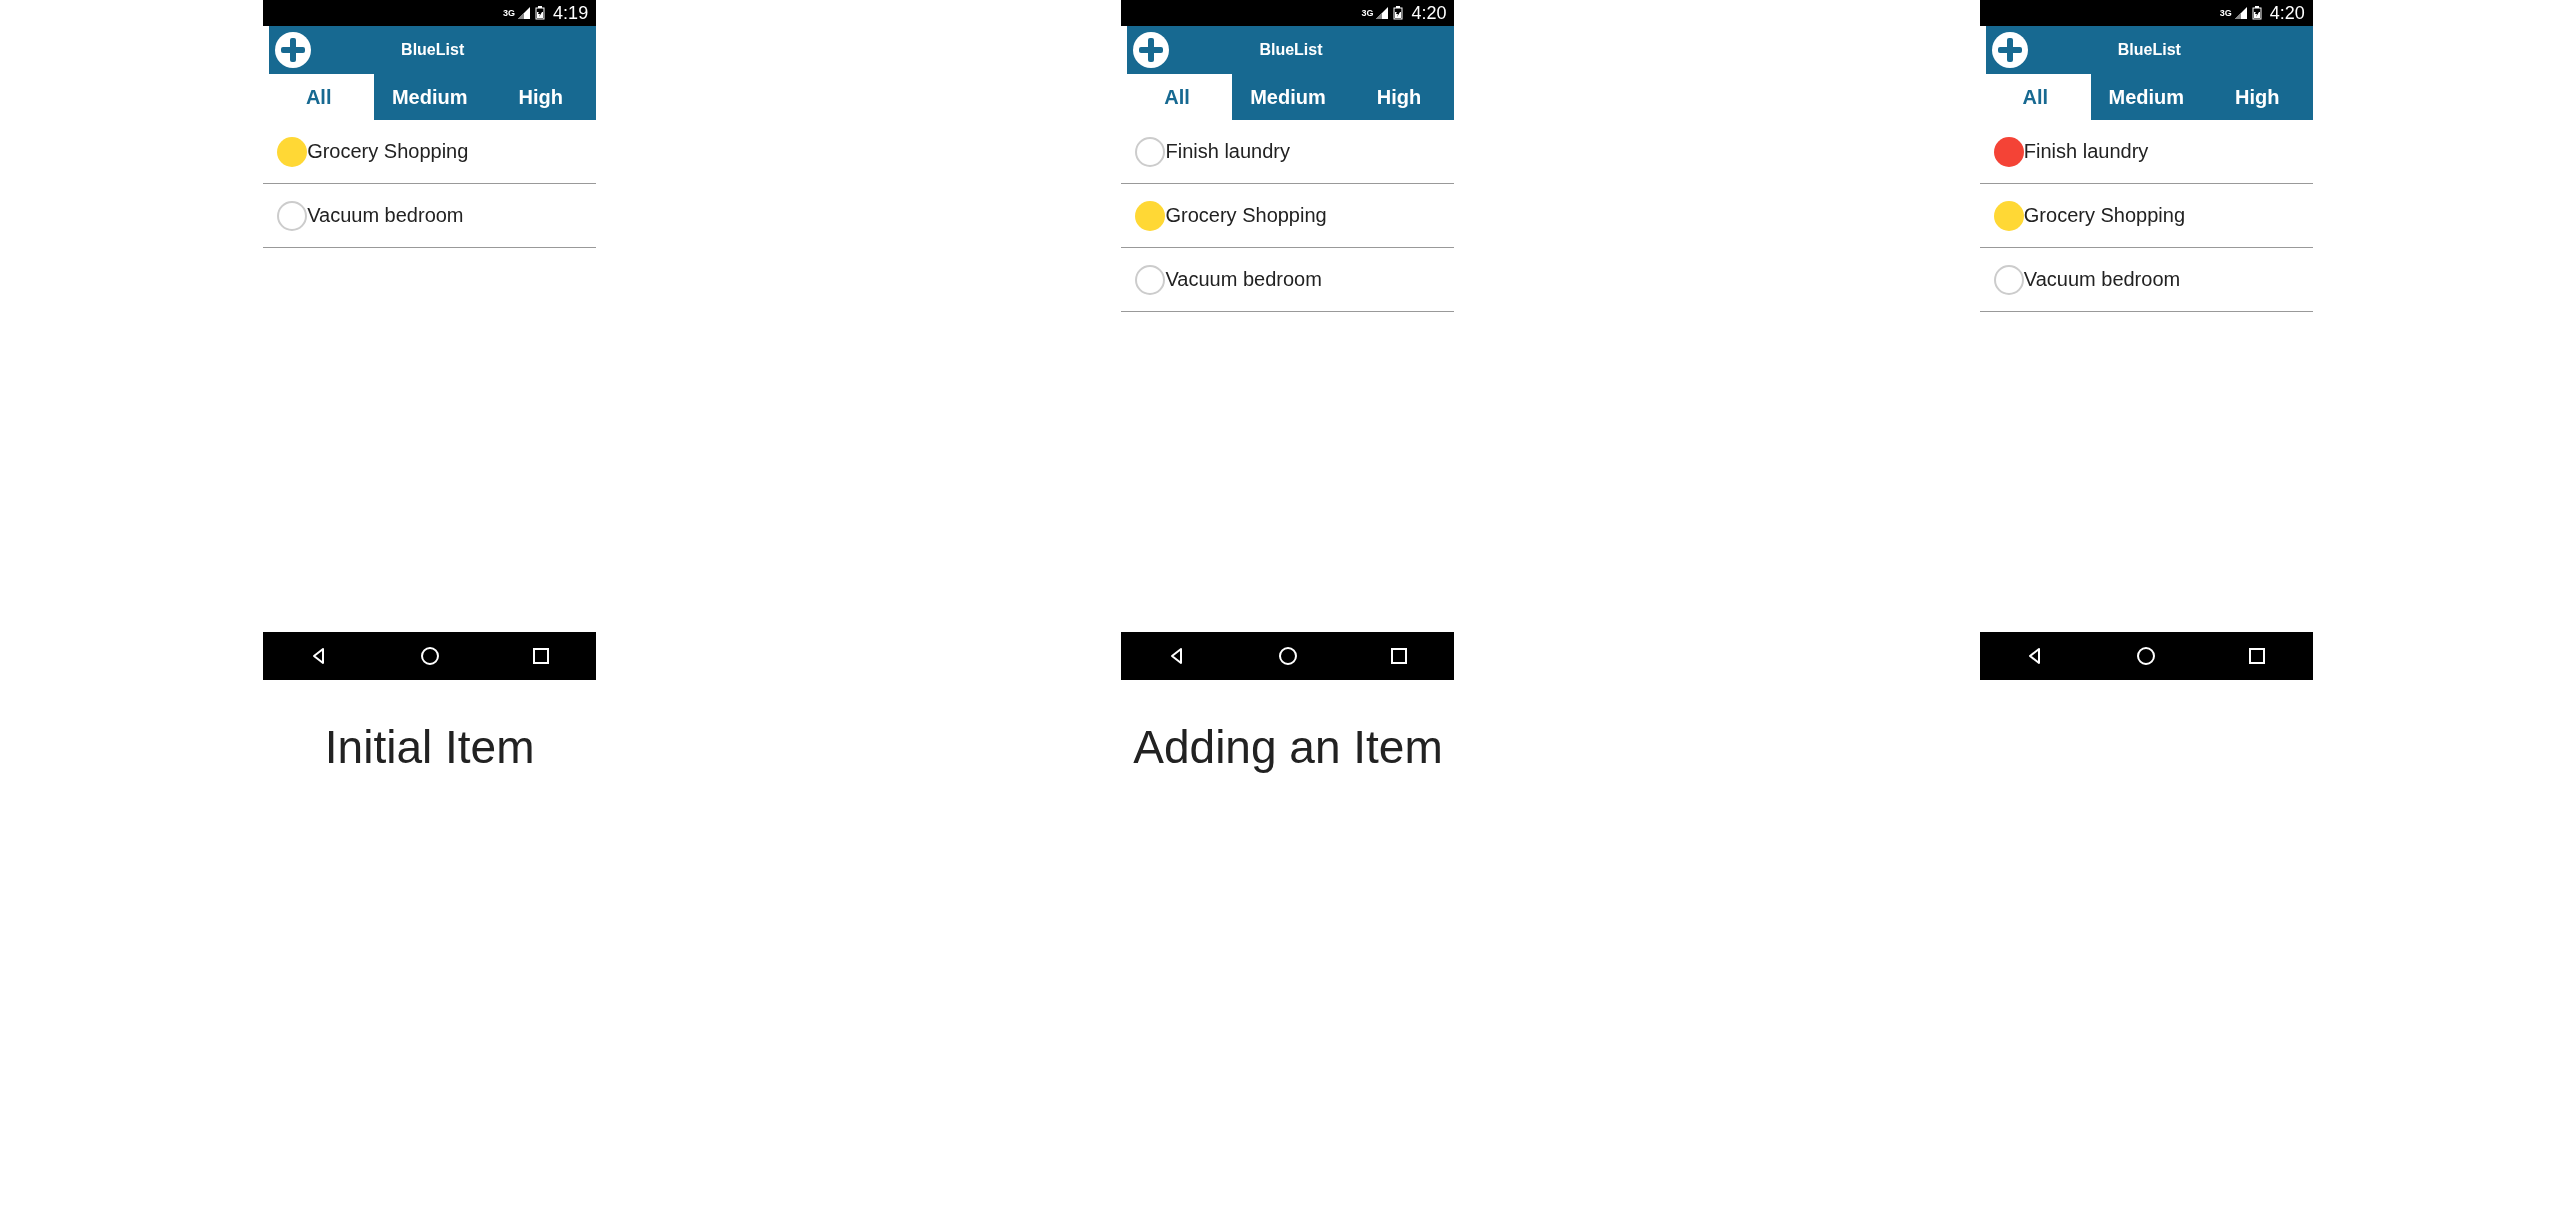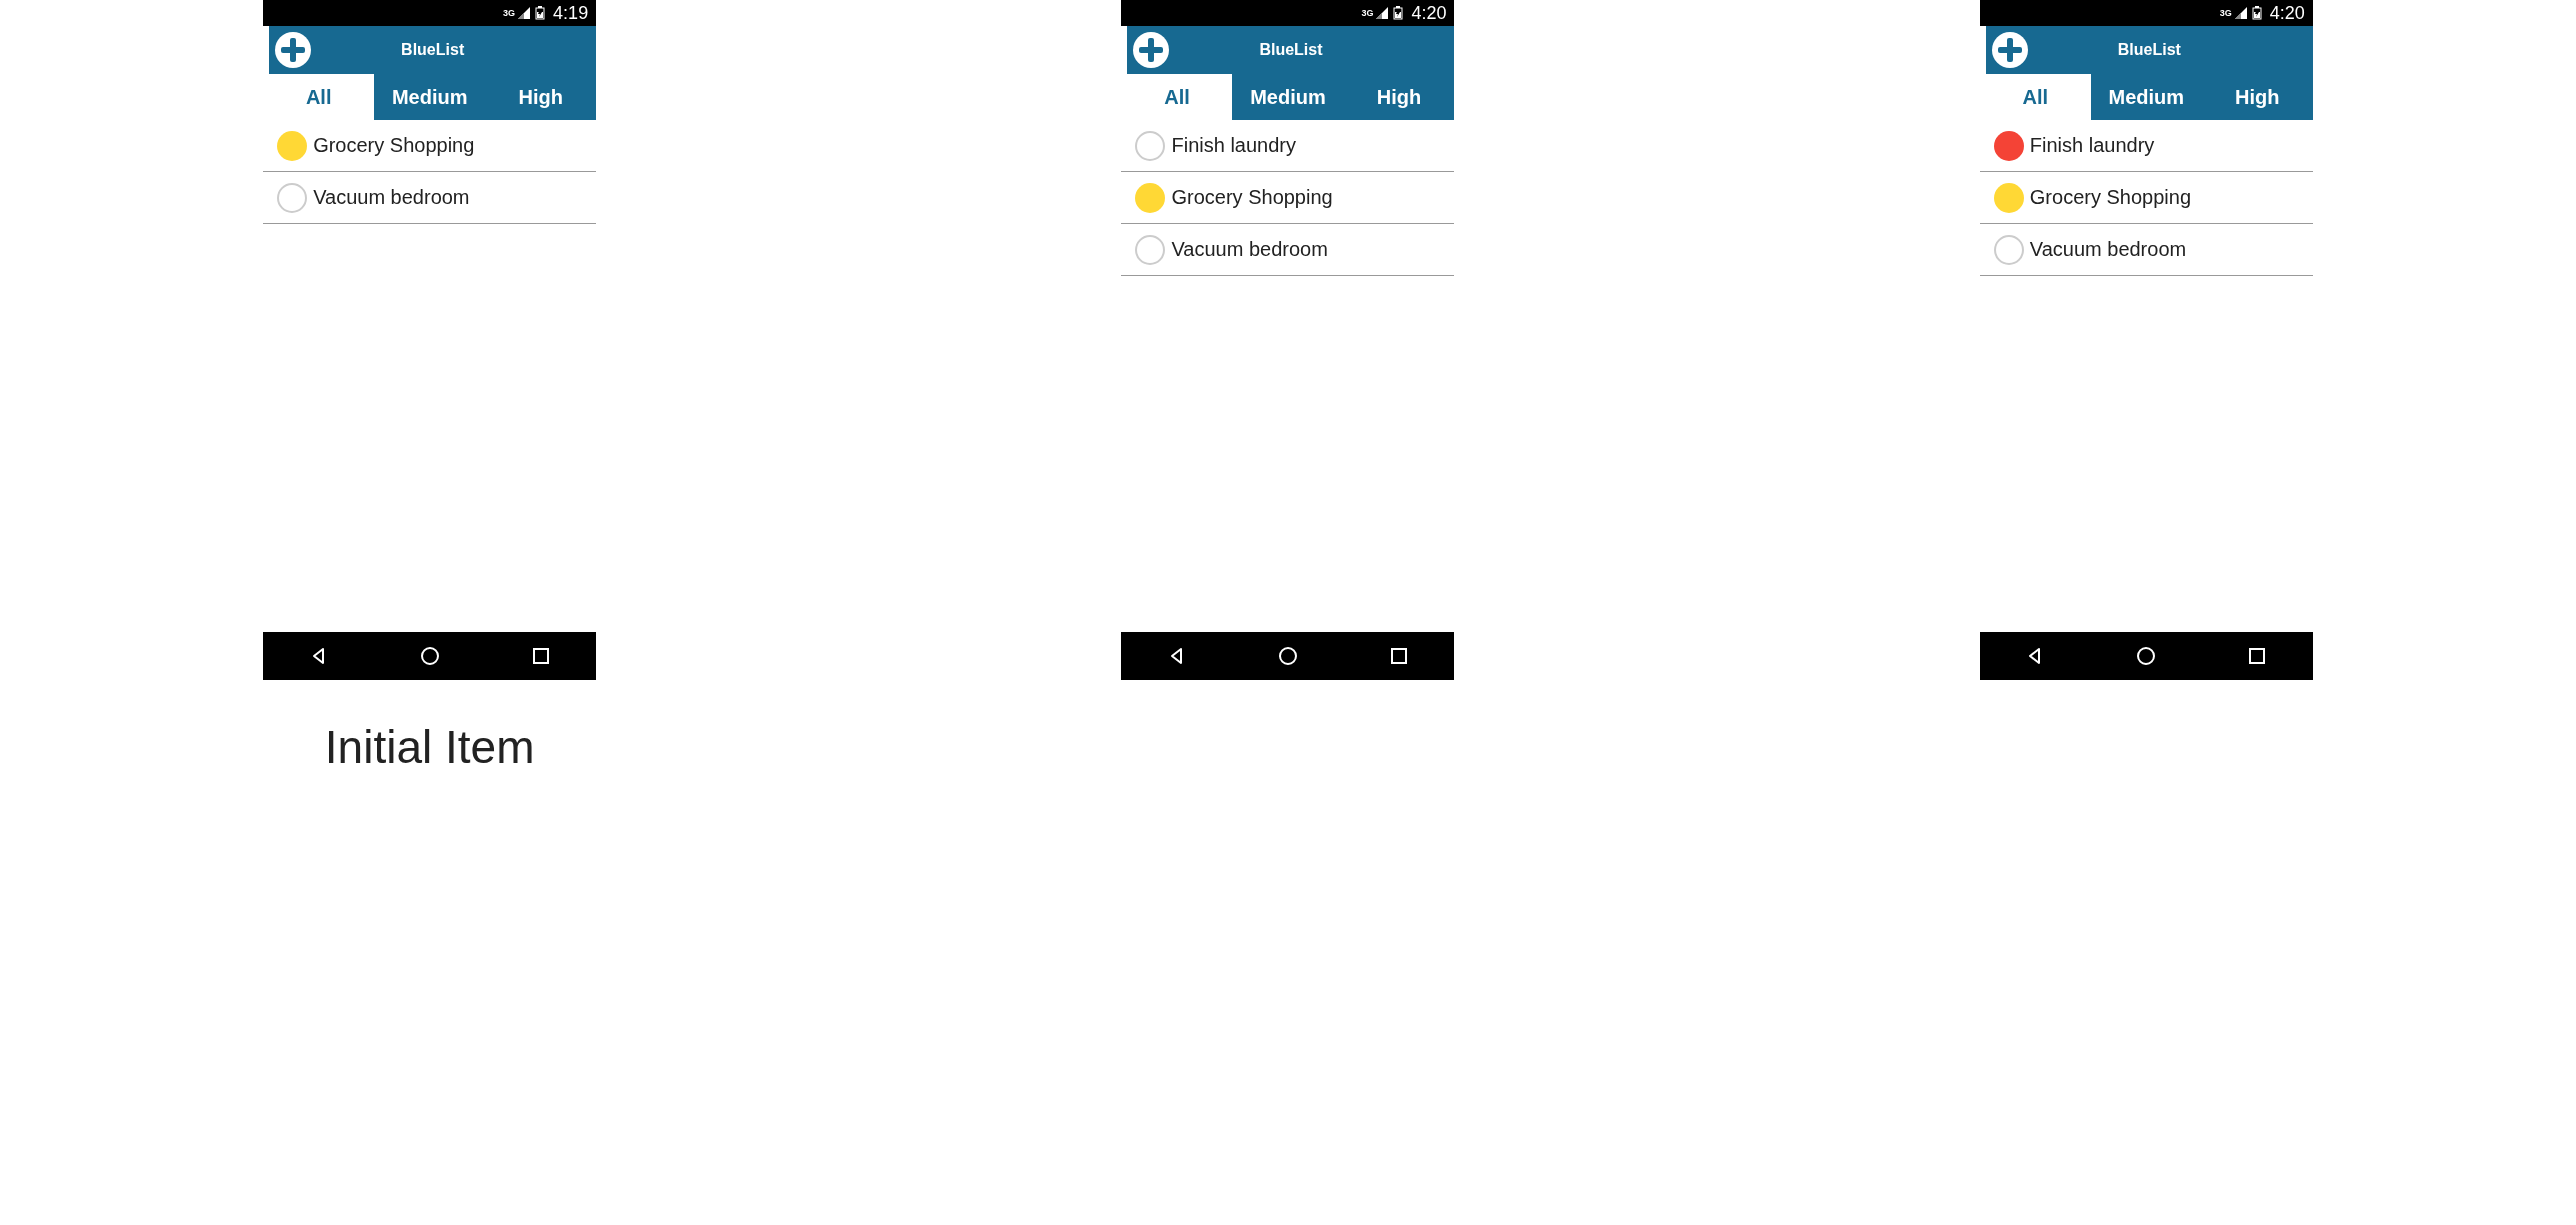--- a/index.html
+++ b/index.html
@@ -106,26 +106,26 @@
     }
     .tab.active {
       background: white;
       color: #176991;
     }
     .list-area {
       flex: 1;
       background: white;
     }
     .list-item {
-      height: 52px;
+      height: 64px;
       display: flex;
       align-items: center;
       padding-left: 14px;
       border-bottom: 1px solid #999;
-      gap: 6px;
+      gap: 0;
       cursor: pointer;
     }
     .dot {
       width: 30px;
       height: 30px;
       border-radius: 50%;
       flex-shrink: 0;
     }
     .dot.none { background: white; border: 2px solid #ccc; }
     .dot.medium { background: #ffd835; }
@@ -290,20 +290,21 @@
               <circle cx="10" cy="10" r="8" fill="none" stroke="white" stroke-width="2"></circle>
             </svg>
           </div>
           <div class="nav-btn">
             <svg width="18" height="18" viewBox="0 0 18 18">
               <rect x="2" y="2" width="14" height="14" fill="none" stroke="white" stroke-width="2"></rect>
             </svg>
           </div>
         </div>
       </div>
+      <div class="caption">Adding an Item</div>
     </div>
     <div class="screen-block">
       <div class="phone">
         <div class="status-bar">
           <div class="status-icons">
             <span class="status-3g">3G</span>
             <span class="signal-icon">
               <svg width="14" height="14" viewBox="0 0 14 14">
                 <path d="M1 13 L13 13 L13 1 Z" fill="white"></path>
                 <path d="M1 13 L7 13 L7 7 Z" fill="#888"></path>

